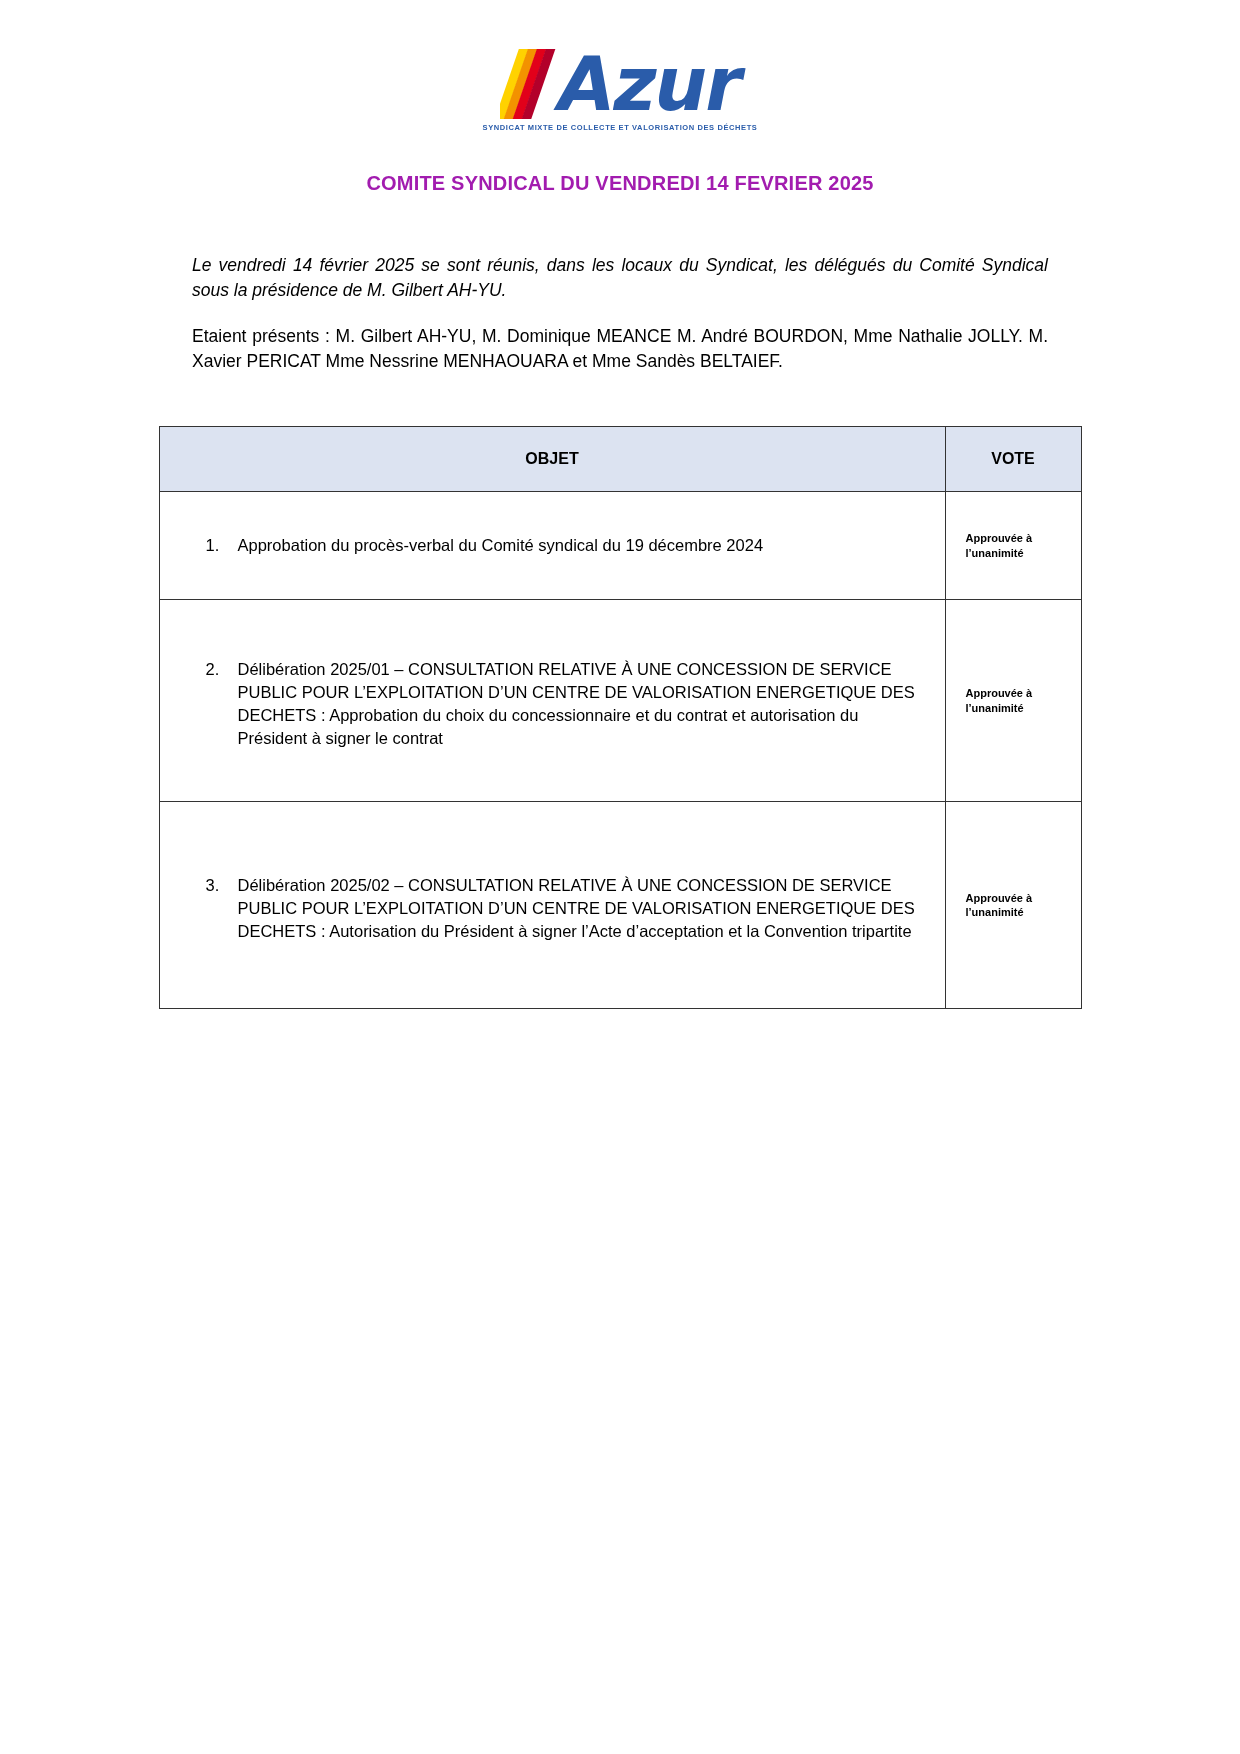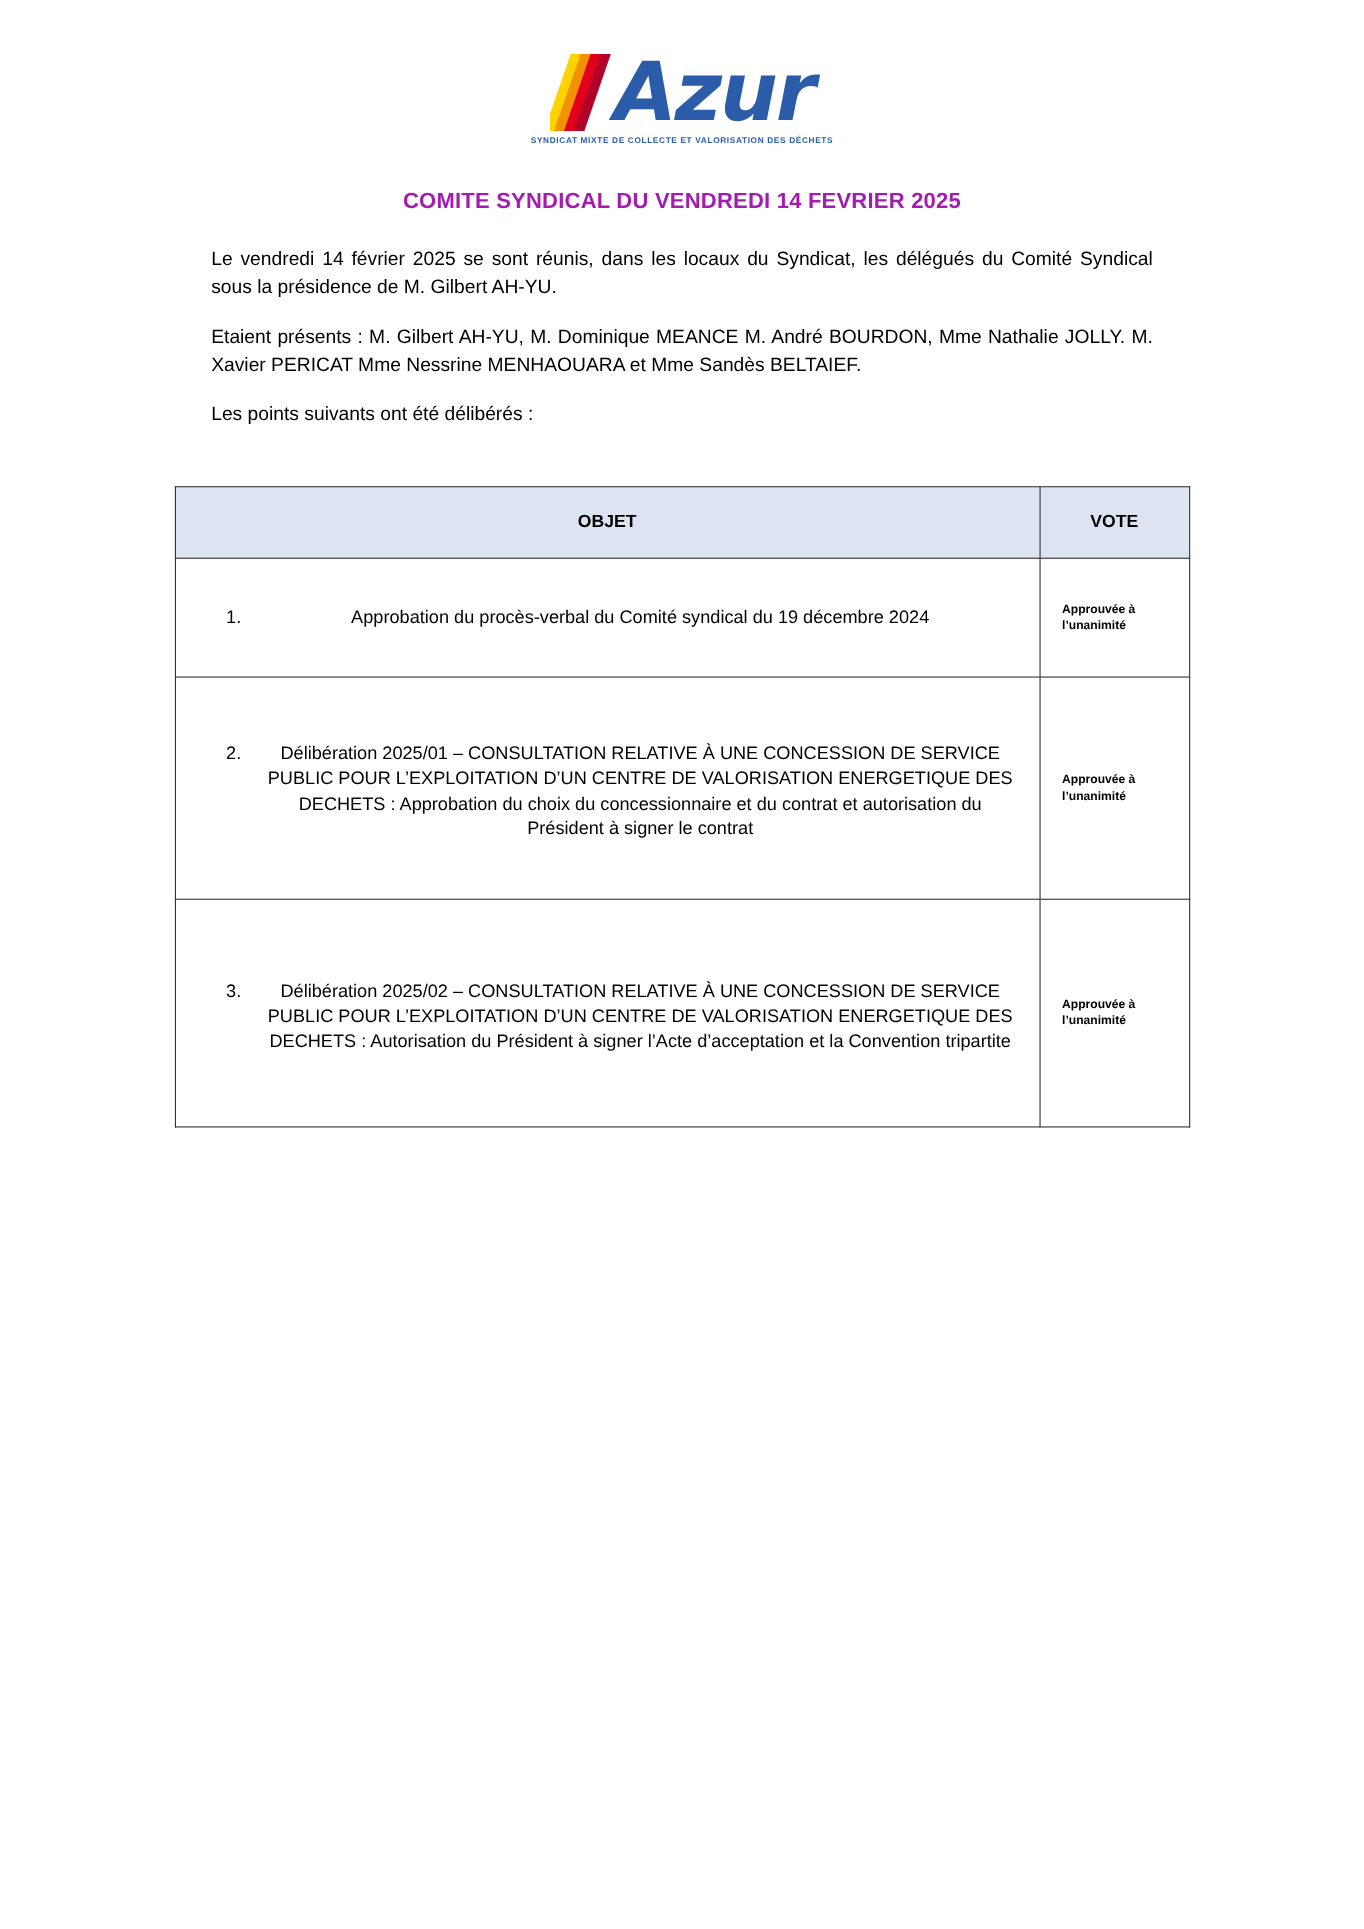--- a/index.html
+++ b/index.html
@@ -103,21 +103,21 @@
     width: 856px;
     padding-left: 0px;
   }
   .para {
     font-family: "Liberation Sans", sans-serif;
     font-size: 17.5px;
     line-height: 1.42;
     text-align: justify;
     color: #000000;
   }
-  .para-1 { margin-top: 28px; }
+  .para-1 { margin-top: 58px; font-style: italic; }
   .para-2 { margin-top: 21px; }
   .para-3 { margin-top: 21px; text-align: left; }
 
   
   .delib-table {
     width: 922px;
     margin: 53px auto 0 auto;
     border-collapse: collapse;
     table-layout: fixed;
   }
@@ -157,21 +157,20 @@
     align-items: flex-start;
   }
   .objet-num {
     flex: 0 0 auto;
     width: 32px;
     font-family: "Liberation Sans", sans-serif;
     font-size: 16.5px;
   }
   .objet-text {
     flex: 1 1 auto;
-    text-align: center;
   }
   .row-1 .objet-cell { height: 108px; }
   .row-2 .objet-cell { height: 202px; }
   .row-3 .objet-cell { height: 207px; }
   .row-2 .objet-inner,
   .row-3 .objet-inner { padding-top: 6px; }
 </style>
 </head>
 <body>
 
@@ -188,21 +187,20 @@
       <div class="logo-word">Azur</div>
     </div>
     <div class="logo-tagline">SYNDICAT MIXTE DE COLLECTE ET VALORISATION DES DÉCHETS</div>
   </div>
 
   <div class="doc-title">COMITE SYNDICAL DU VENDREDI 14 FEVRIER 2025</div>
 
   <div class="body-wrap">
     <p class="para para-1">Le vendredi 14 février 2025 se sont réunis, dans les locaux du Syndicat, les délégués du Comité Syndical sous la présidence de M. Gilbert AH-YU.</p>
     <p class="para para-2">Etaient présents : M. Gilbert AH-YU, M. Dominique MEANCE M. André BOURDON, Mme Nathalie JOLLY. M. Xavier PERICAT Mme Nessrine MENHAOUARA et Mme Sandès BELTAIEF.</p>
-    <p class="para para-3">Les points suivants ont été délibérés :</p>
   </div>
 
   <table class="delib-table">
     <colgroup>
       <col class="col-objet">
       <col class="col-vote">
     </colgroup>
     <thead>
       <tr>
         <th>OBJET</th>

